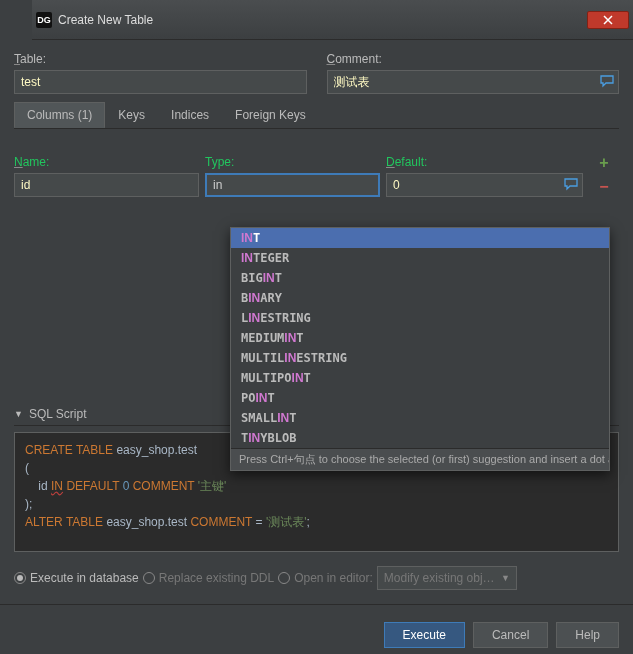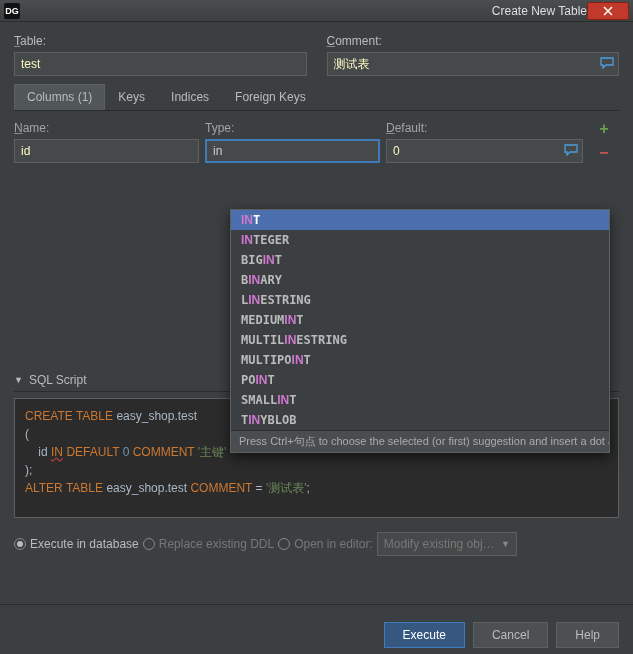--- a/index.html
+++ b/index.html
@@ -1,40 +1,40 @@
 <!DOCTYPE html>
 <html><head>
 <meta charset="utf-8">
 <style>
 * { box-sizing: border-box; margin: 0; padding: 0; font-family: "Segoe UI", Arial, sans-serif; font-size: 12px; }
 body { background: #3c3f41; color: #bbb; width: 633px; height: 654px; overflow: hidden; position: relative; }
 
-.titlebar { height: 22px; background: linear-gradient(#4a4d4f, #3c3f41); border-bottom: 1px solid #2b2b2b; display: flex; align-items: center; padding: 0 4px; }
+.titlebar { height: 40px; background: linear-gradient(#4a4d4f, #3c3f41); border-bottom: 1px solid #2b2b2b; display: flex; align-items: center; padding: 0 4px; margin-left: 32px; }
 .titlebar .logo { width: 16px; height: 16px; background: #111; border-radius: 2px; display: flex; align-items: center; justify-content: center; font-size: 9px; font-weight: bold; color: #fff; margin-right: 6px; }
-.titlebar .title { flex: 1; color: #ddd; text-align: right; }
+.titlebar .title { flex: 1; color: #ddd; }
 .titlebar .close { width: 42px; height: 18px; background: #c0392b; border: 1px solid #832114; border-radius: 2px; display: flex; align-items: center; justify-content: center; }
 .titlebar .close svg { width: 10px; height: 10px; }
 
 .content { padding: 12px 14px 8px 14px; position: relative; }
 
 .row { display: flex; gap: 20px; margin-bottom: 8px; }
 .field { flex: 1; }
 .lbl { color: #bbb; margin-bottom: 4px; display: block; }
 .underline-t { text-decoration: underline; text-decoration-color: #888; }
 .input { background: #45494a; border: 1px solid #5e6060; color: #fef9c3; padding: 4px 6px; width: 100%; height: 24px; }
 .input-wrap { position: relative; }
 .bubble { position: absolute; right: 4px; top: 3px; width: 16px; height: 16px; }
 .bubble svg { width: 16px; height: 16px; }
 
 .tabs { display: flex; border-bottom: 1px solid #2b2b2b; margin-top: 6px; }
 .tab { padding: 5px 12px; color: #bbb; background: #3c3f41; border: 1px solid transparent; cursor: pointer; }
 .tab.active { background: #515658; border: 1px solid #5e6060; border-bottom: 1px solid #515658; }
 
 .cols-header { display: flex; gap: 6px; margin-top: 10px; }
-.cols-header .ch { color: #a3a3a3; }
+.cols-header .ch { color: #22c55e; margin-top: 16px; }
 .ch-name { width: 185px; }
 .ch-type { width: 175px; }
 .ch-default { flex: 1; }
 .ch-actions { width: 30px; text-align: center; }
 
 .cols-row { display: flex; gap: 6px; margin-top: 4px; align-items: center; }
 .cols-row .cell { }
 .c-name { width: 185px; }
 .c-type { width: 175px; }
 .c-default { flex: 1; position: relative; }

